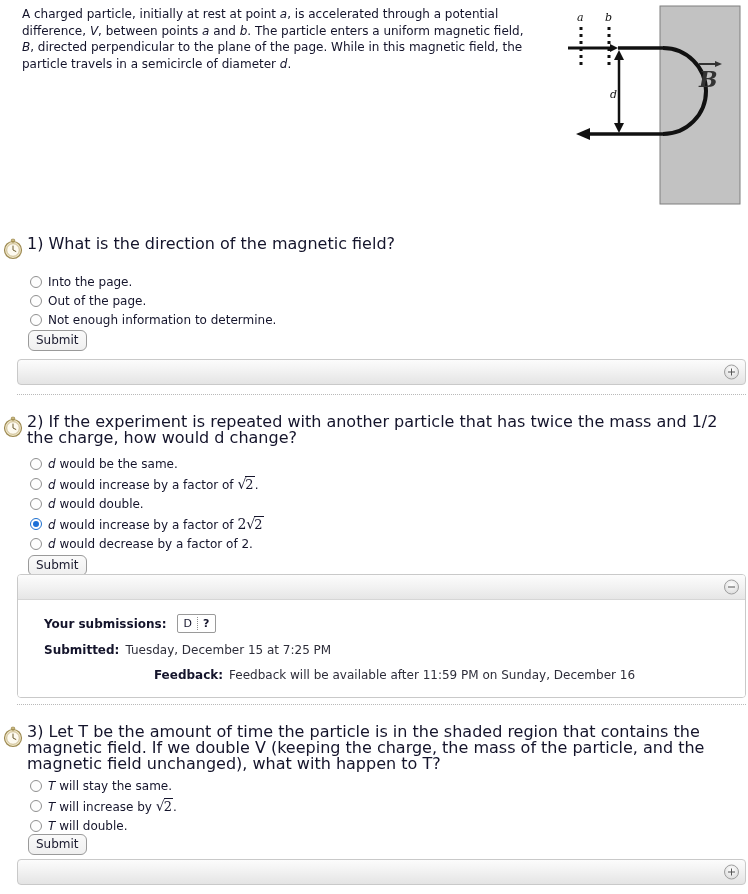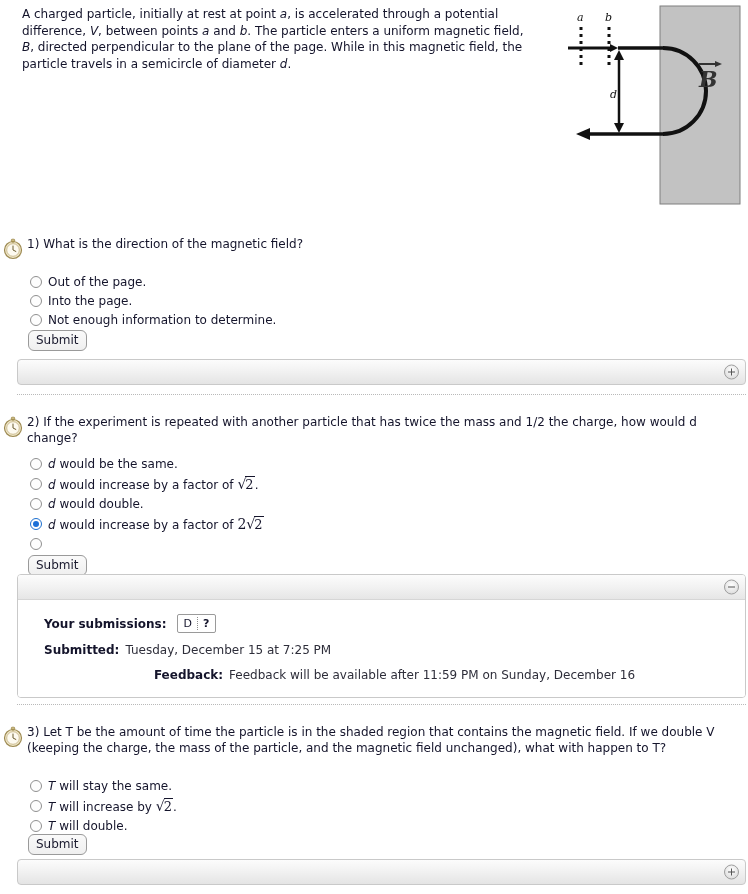--- a/index.html
+++ b/index.html
@@ -62,21 +62,21 @@
     left: 2px;
     top: 2px;
     width: 22px;
     height: 22px;
   }
   .q-title {
     position: absolute;
     left: 27px;
     top: 0px;
     width: 715px;
-    font-size: 12px;
+    font-size: 16px;
     line-height: 16px;
     color: #14142b;
   }
 
   .options {
     position: absolute;
     left: 30px;
   }
   .option {
     display: flex;
@@ -296,25 +296,25 @@
     </svg>
   </span>
   <div class="q-title">
     <span>1)</span>
     <span>What is the direction of the magnetic field?</span>
   </div>
 
   <div class="options" style="top:36px;">
     <label class="option tight">
       <span class="radio"></span>
+      <span class="opt-label">Into the page.</span>
+    </label>
+    <label class="option tight">
+      <span class="radio"></span>
       <span class="opt-label">Out of the page.</span>
-    </label>
-    <label class="option tight">
-      <span class="radio"></span>
-      <span class="opt-label">Into the page.</span>
     </label>
     <label class="option tight">
       <span class="radio"></span>
       <span class="opt-label">Not enough information to determine.</span>
     </label>
   </div>
 
   <button class="submit-btn" style="left:28px; top:94px;">Submit</button>
 </div>
 
@@ -351,20 +351,21 @@
     <label class="option">
       <span class="radio"></span>
       <span class="opt-label"><i>d</i> would double.</span>
     </label>
     <label class="option">
       <span class="radio checked"></span>
       <span class="opt-label"><i>d</i> would increase by a factor of <span class="coef">2</span><span class="sqrt"><span class="radical">√</span><span class="rad-num">2</span></span></span>
     </label>
     <label class="option">
       <span class="radio"></span>
+      <span class="opt-label"><i>d</i> would decrease by a factor of 2.</span>
     </label>
   </div>
 
   <button class="submit-btn" style="left:28px; top:141px;">Submit</button>
 </div>
 
 <div class="sub-panel" style="top:574px;">
   <div class="sub-panel-head">
     <span class="circ-btn minus"></span>
   </div>

